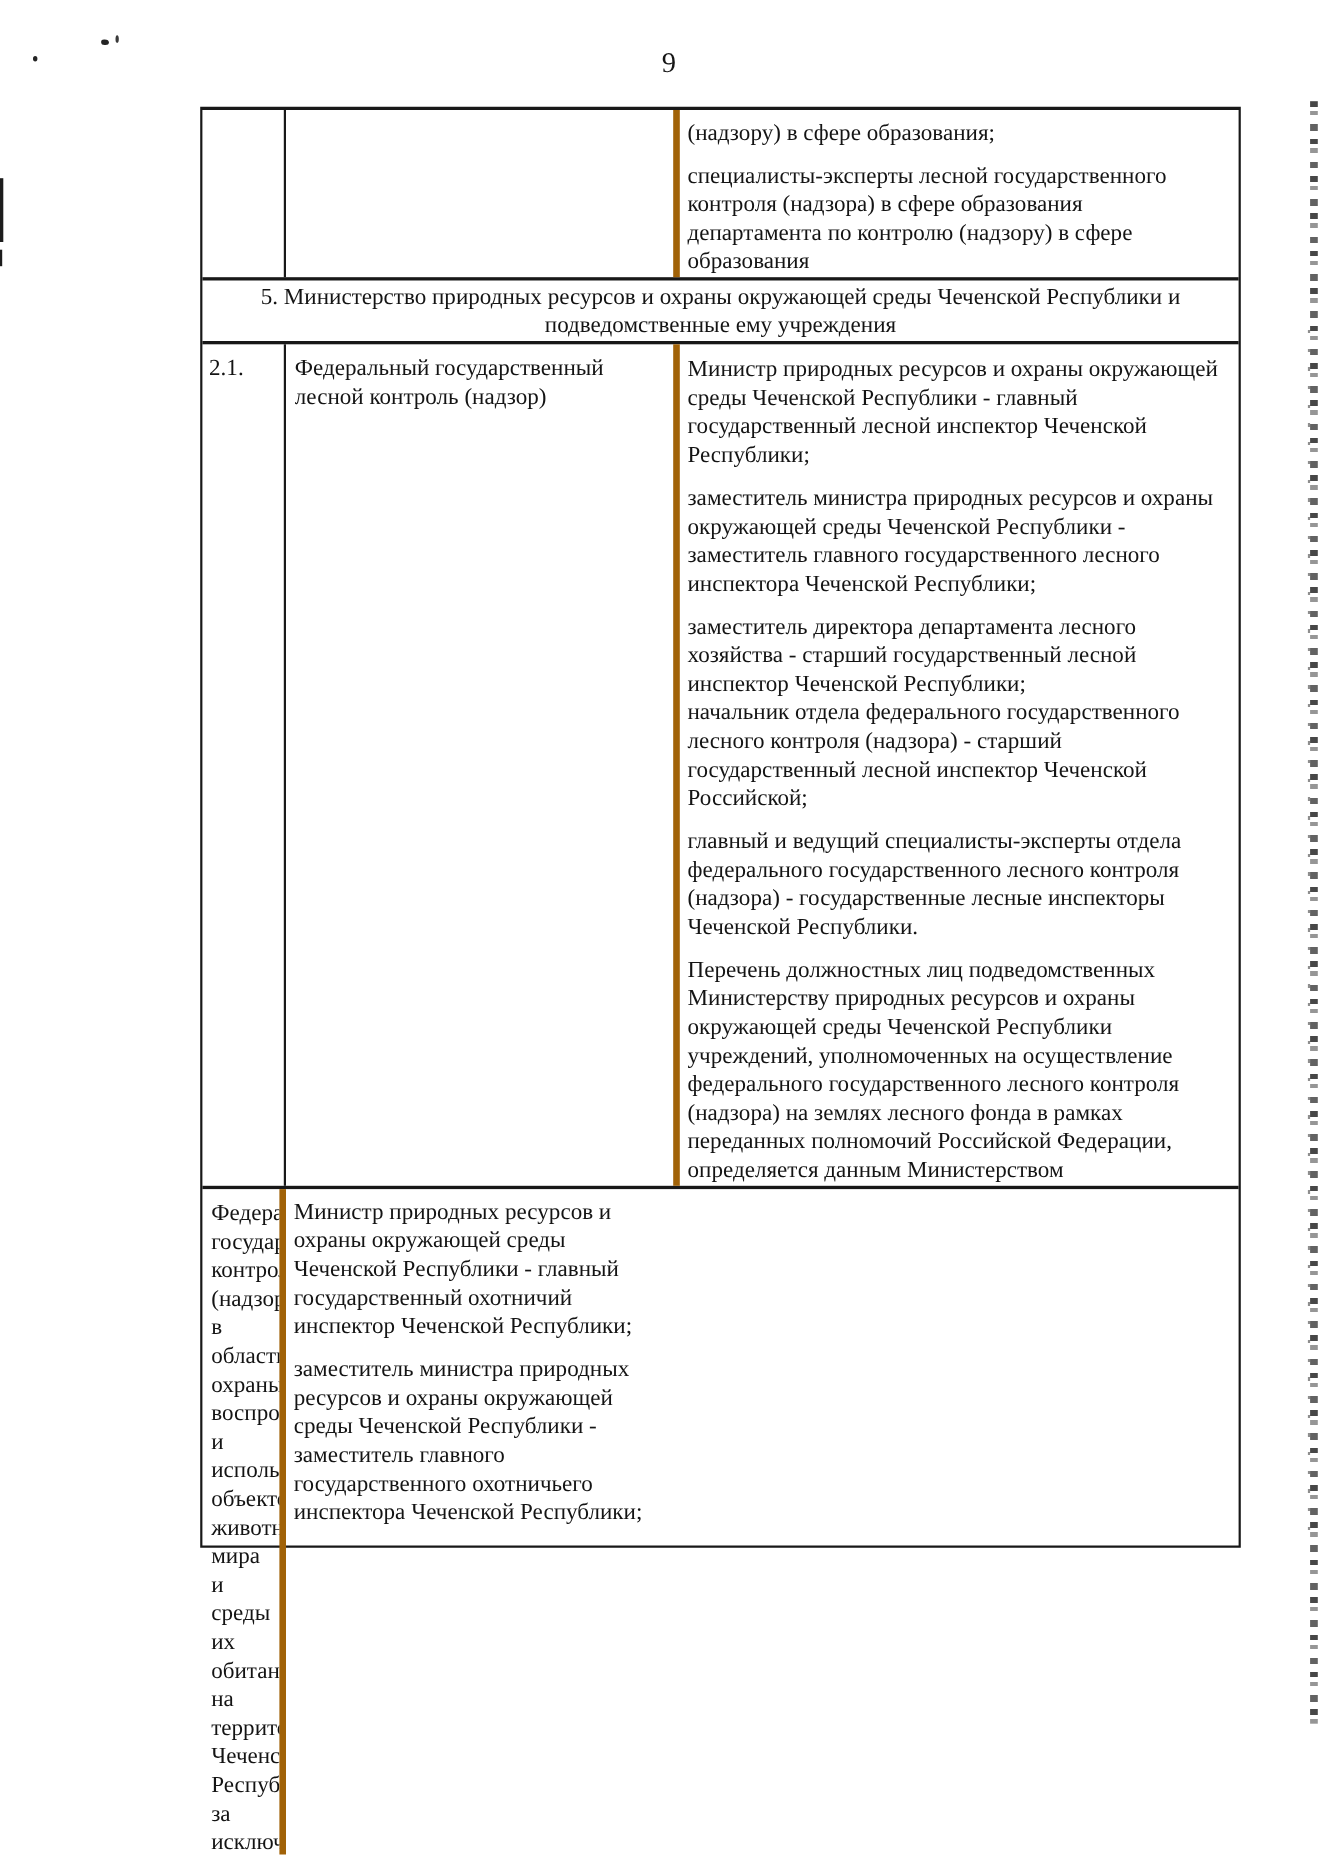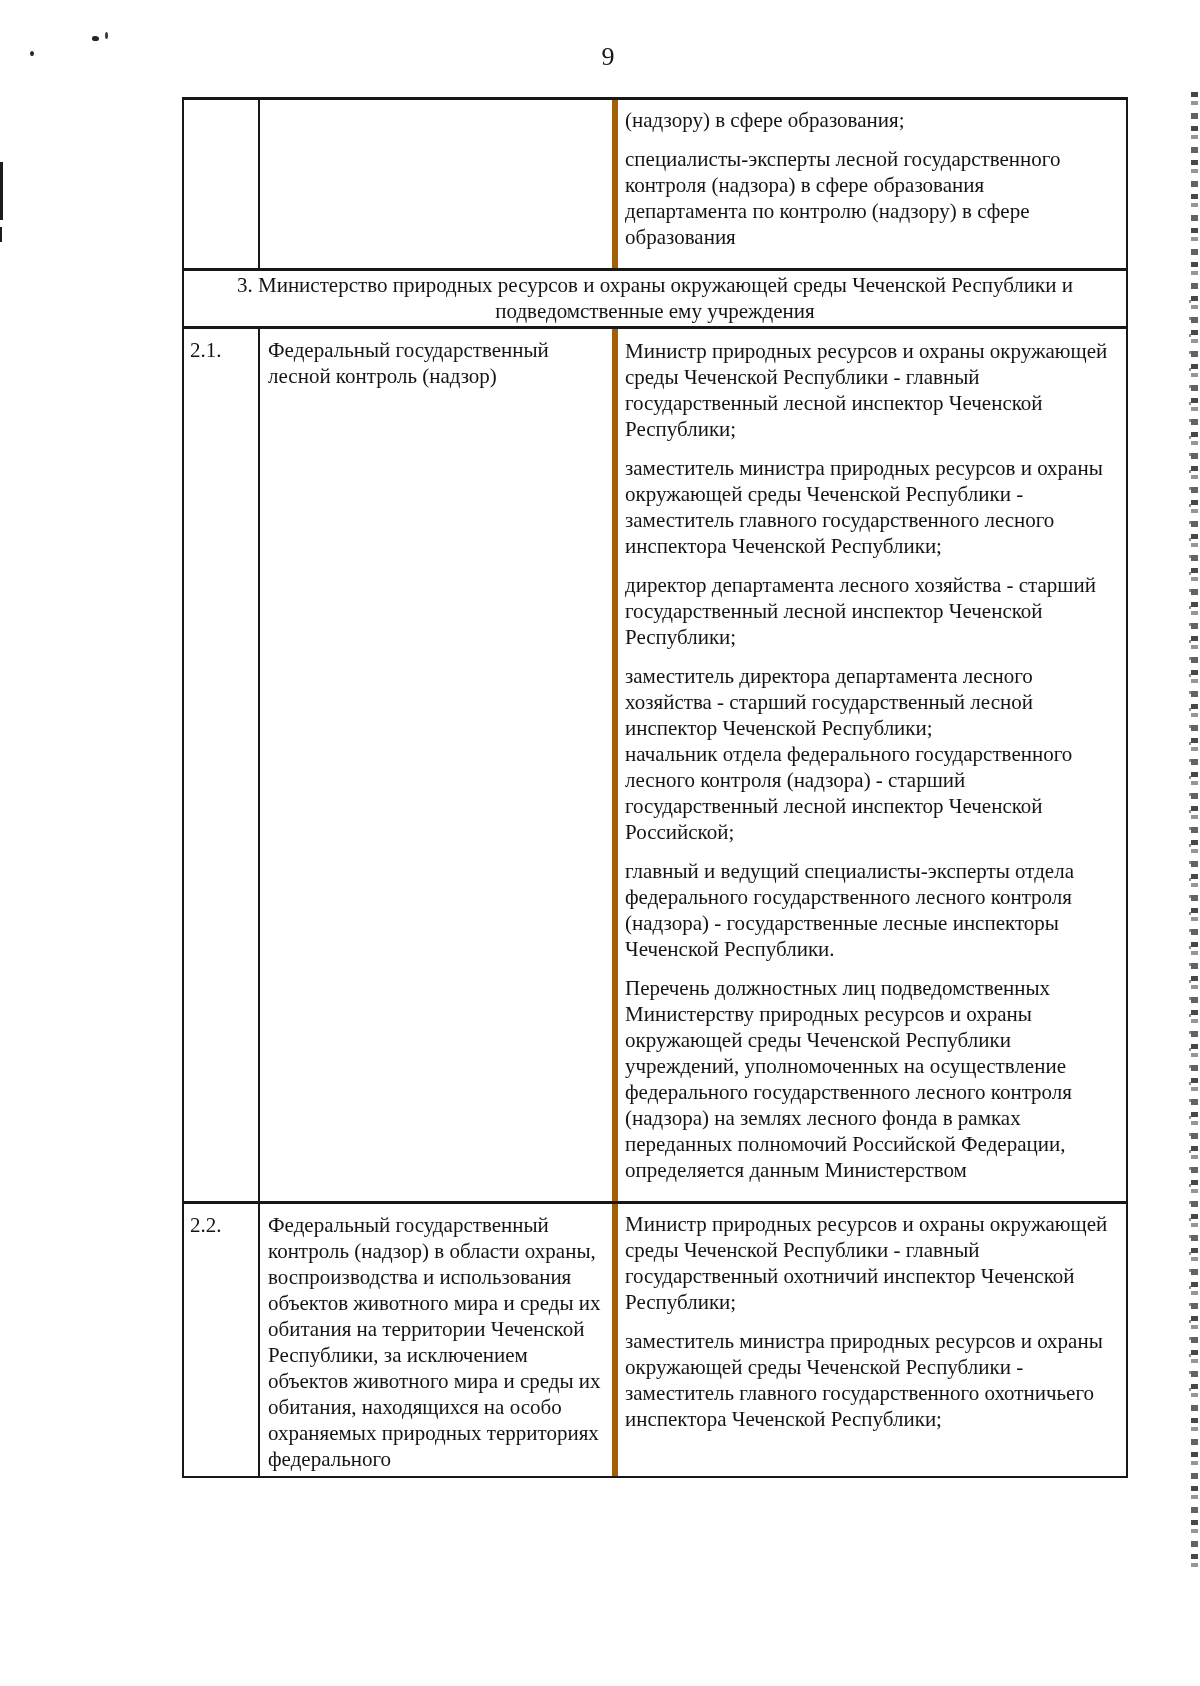--- a/index.html
+++ b/index.html
@@ -70,21 +70,21 @@
     border-top-width: 3px;
     background: #fff;
     font-size: 21px;
     line-height: 26px;
   }
   .t-row { display: grid; grid-template-columns: 76px 358px 1fr; }
   .t-row + .t-row { border-top: 3px solid #181818; }
   .cell { overflow: hidden; }
   .c-num  { border-right: 2px solid #181818; padding: 8px 16px 4px 6px; }
   .c-func { border-right: 6px solid #a16207; padding: 8px 6px 4px 8px; font-family: Liberation Serif, serif; }
-  .c-off  { padding: 7px 18px 18px 7px; }
+  .c-off  { padding: 7px 18px 2px 7px; }
   .para { margin: 0 0 13px 0; white-space: pre-line; }
   .para:last-child { margin-bottom: 0; }
   .row-cont { min-height: 152px; }
   .row-21 .c-off { padding-top: 9px; }
   .row-22 { max-height: 324px; }
   .header-row {
     display: block;
     text-align: center;
     padding: 1px 30px 2px 30px;
     line-height: 26px;
@@ -110,39 +110,37 @@
     <div class="t-row row-cont">
       <div class="cell c-num"></div>
       <div class="cell c-func"></div>
       <div class="cell c-off">
           <p class="para">(надзору) в сфере образования;</p>
           <p class="para">специалисты-эксперты лесной государственного контроля (надзора) в сфере образования департамента по контролю (надзору) в сфере образования</p>
         </div>
     </div>
 
     <div class="t-row header-row">
-      <div>3. Министерство природных ресурсов и охраны окружающей среды Чеченской Республики и подведомственные ему учреждения</div>
+      <div>5. Министерство природных ресурсов и охраны окружающей среды Чеченской Республики и подведомственные ему учреждения</div>
     </div>
 
     <div class="t-row row-21">
       <div class="cell c-num">2.1.</div>
       <div class="cell c-func">Федеральный государственный лесной контроль (надзор)</div>
       <div class="cell c-off">
           <p class="para">Министр природных ресурсов и охраны окружающей среды Чеченской Республики - главный государственный лесной инспектор Чеченской Республики;</p>
           <p class="para">заместитель министра природных ресурсов и охраны окружающей среды Чеченской Республики - заместитель главного государственного лесного инспектора Чеченской Республики;</p>
-          <p class="para">директор департамента лесного хозяйства - старший государственный лесной инспектор Чеченской Республики;</p>
           <p class="para">заместитель директора департамента лесного хозяйства - старший государственный лесной инспектор Чеченской Республики;
 начальник отдела федерального государственного лесного контроля (надзора) - старший государственный лесной инспектор Чеченской Российской;</p>
           <p class="para">главный и ведущий специалисты-эксперты отдела федерального государственного лесного контроля (надзора) - государственные лесные инспекторы Чеченской Республики.</p>
           <p class="para">Перечень должностных лиц подведомственных Министерству природных ресурсов и охраны окружающей среды Чеченской Республики учреждений, уполномоченных на осуществление федерального государственного лесного контроля (надзора) на землях лесного фонда в рамках переданных полномочий Российской Федерации, определяется данным Министерством</p>
         </div>
     </div>
 
     <div class="t-row row-22">
-      <div class="cell c-num">2.2.</div>
       <div class="cell c-func">Федеральный государственный контроль (надзор) в области охраны, воспроизводства и использования объектов животного мира и среды их обитания на территории Чеченской Республики, за исключением объектов животного мира и среды их обитания, находящихся на особо охраняемых природных территориях федерального</div>
       <div class="cell c-off">
           <p class="para">Министр природных ресурсов и охраны окружающей среды Чеченской Республики - главный государственный охотничий инспектор Чеченской Республики;</p>
           <p class="para">заместитель министра природных ресурсов и охраны окружающей среды Чеченской Республики - заместитель главного государственного охотничьего инспектора Чеченской Республики;</p>
         </div>
     </div>
 
   </div>
 </div>
 

